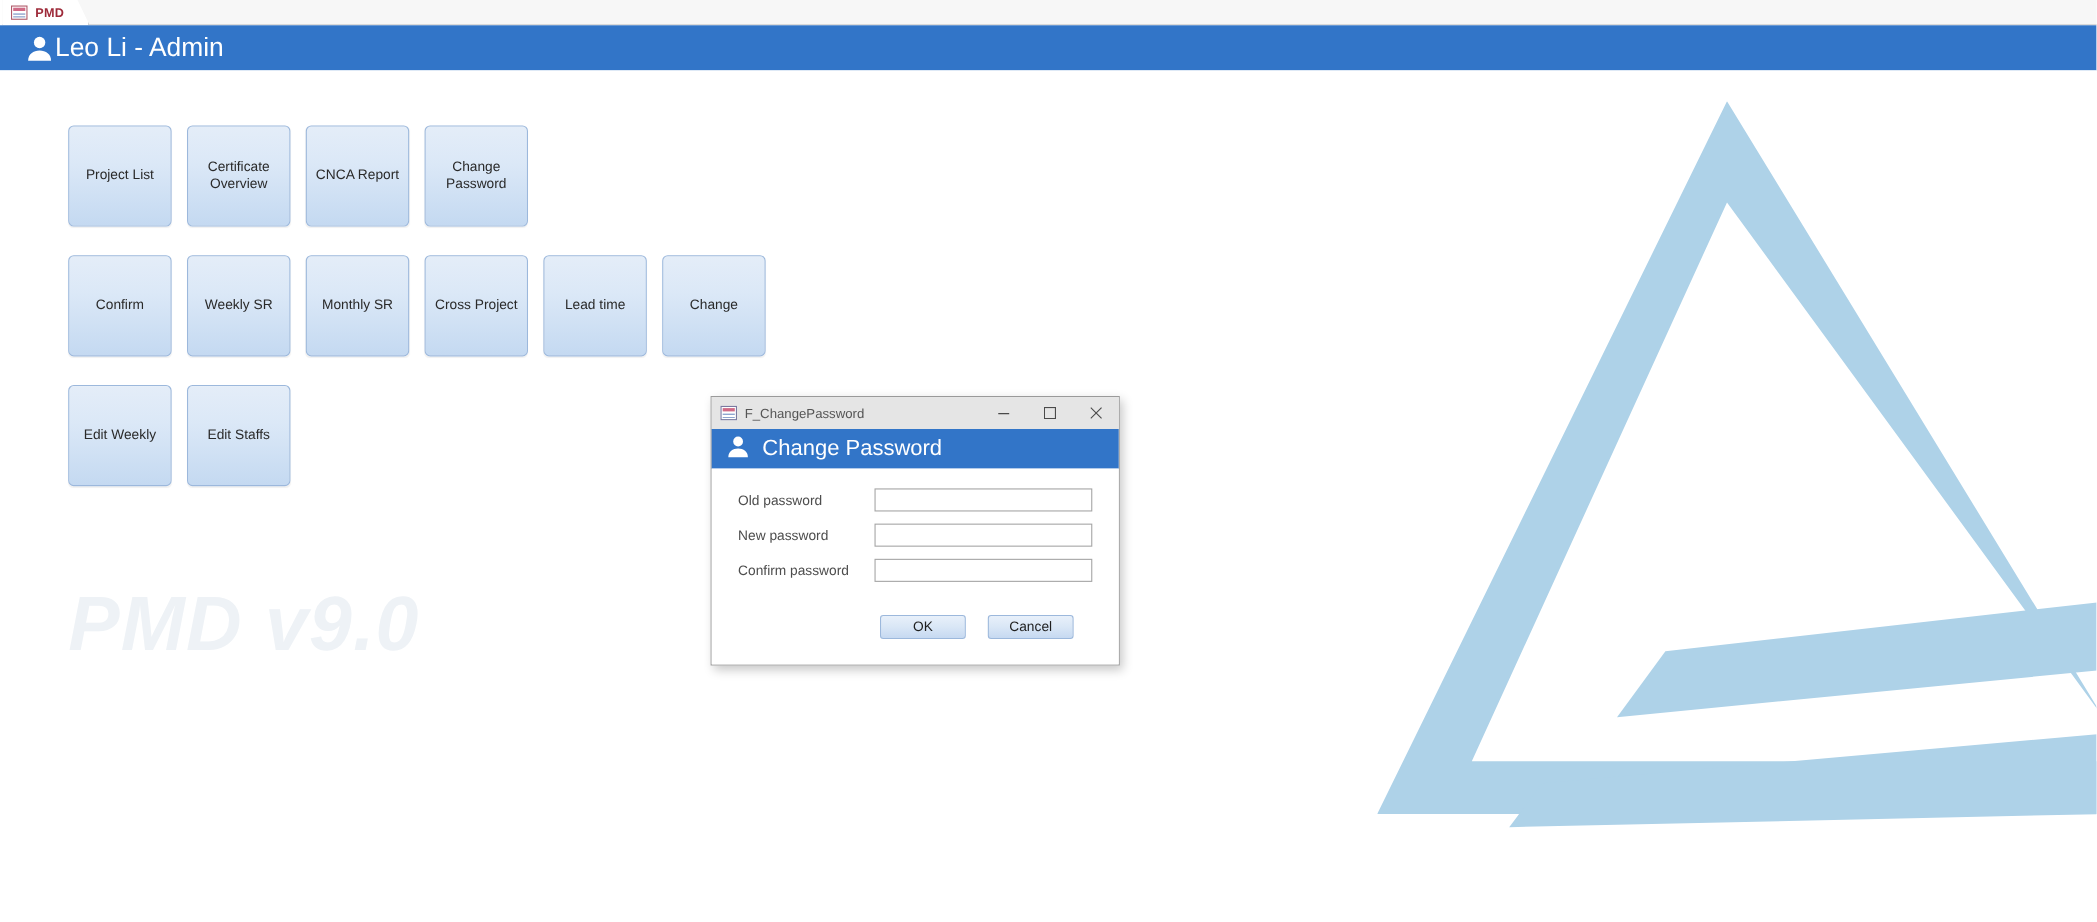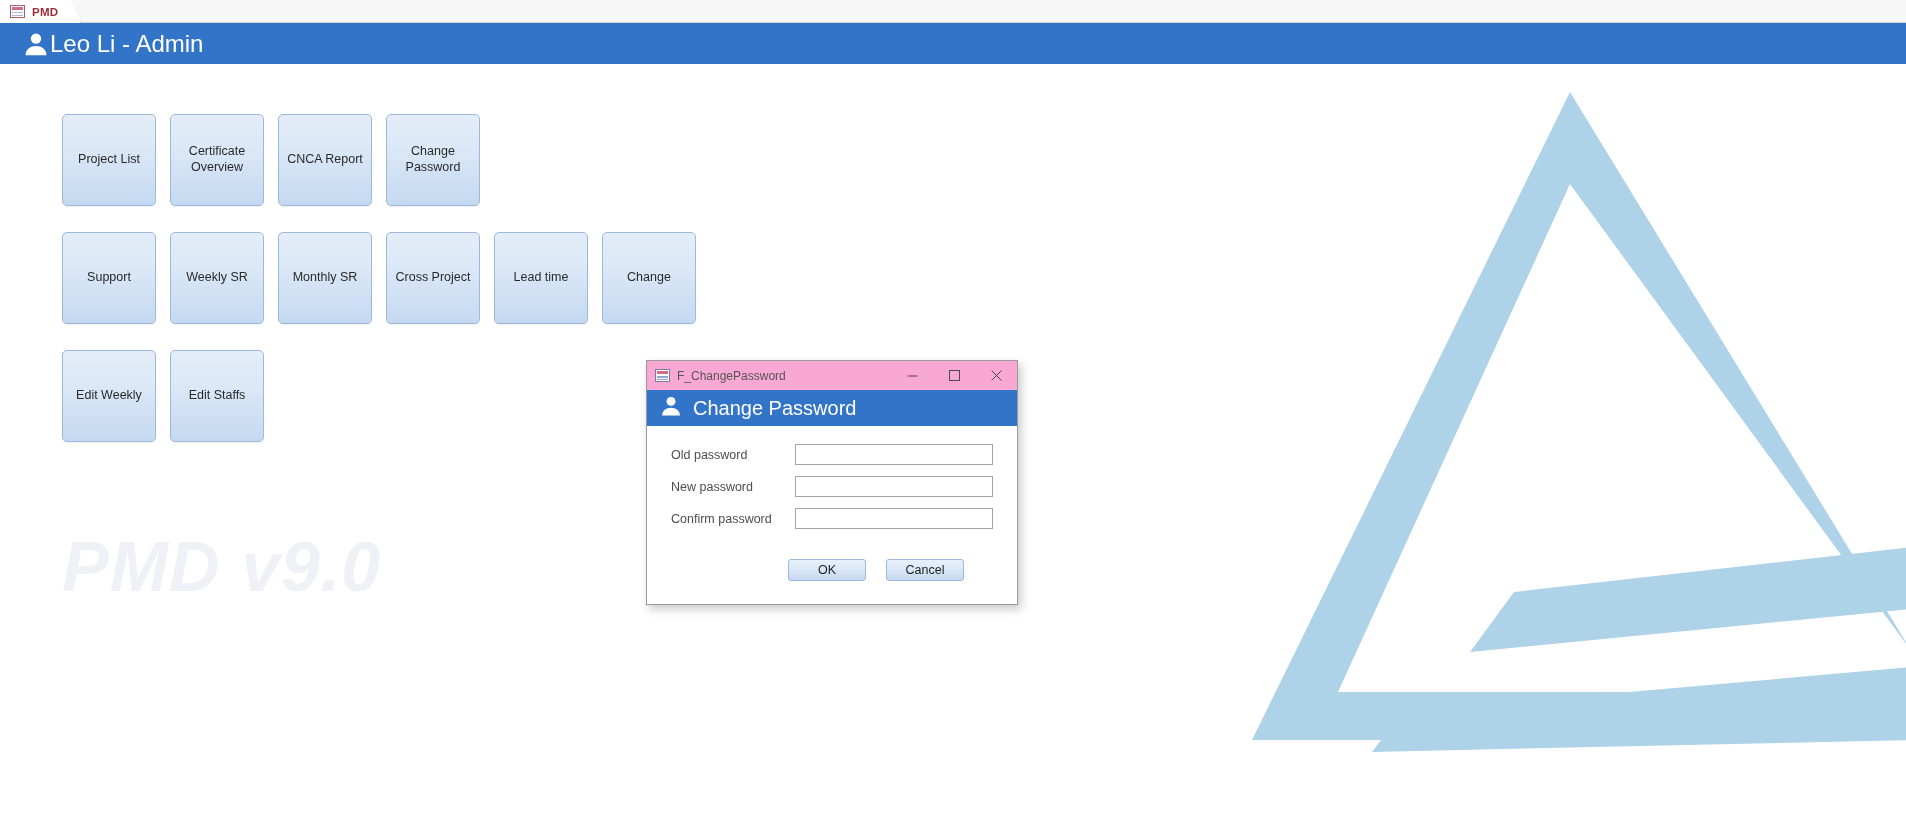--- a/index.html
+++ b/index.html
@@ -164,21 +164,21 @@
     height: 245px;
     background: #ffffff;
     border: 1px solid #9a9a9a;
     box-shadow: 3px 4px 9px rgba(0,0,0,.22);
     display: flex;
     flex-direction: column;
   }
 
   .dlg-titlebar {
     height: 29px;
-    background: #f9a8d4;
+    background: #e5e5e5;
     display: flex;
     align-items: center;
     padding-left: 8px;
     flex: none;
   }
   .dlg-title-icon {
     width: 15px; height: 13px;
     border: 1px solid #7a7aa0;
     background: #ffffff;
     position: relative;
@@ -225,21 +225,21 @@
   }
   .dlg-banner-title {
     font-size: 20px;
     color: #ffffff;
     white-space: nowrap;
   }
 
   .dlg-body {
     flex: 1;
     background: #ffffff;
-    padding: 18px 24px 0 24px;
+    padding: 18px 12px 0 24px;
     display: flex;
     flex-direction: column;
     gap: 11px;
   }
   .field-row {
     display: flex;
     align-items: center;
     height: 21px;
   }
   .field-label {
@@ -322,21 +322,21 @@
     <div class="btn-grid">
 
       <div class="btn-row">
         <button class="menu-btn">Project List</button>
         <button class="menu-btn">Certificate Overview</button>
         <button class="menu-btn">CNCA Report</button>
         <button class="menu-btn">Change Password</button>
       </div>
 
       <div class="btn-row">
-        <button class="menu-btn">Support</button>
+        <button class="menu-btn">Confirm</button>
         <button class="menu-btn">Weekly SR</button>
         <button class="menu-btn">Monthly SR</button>
         <button class="menu-btn">Cross Project</button>
         <button class="menu-btn">Lead time</button>
         <button class="menu-btn">Change</button>
       </div>
 
       <div class="btn-row">
         <button class="menu-btn">Edit Weekly</button>
         <button class="menu-btn">Edit Staffs</button>

